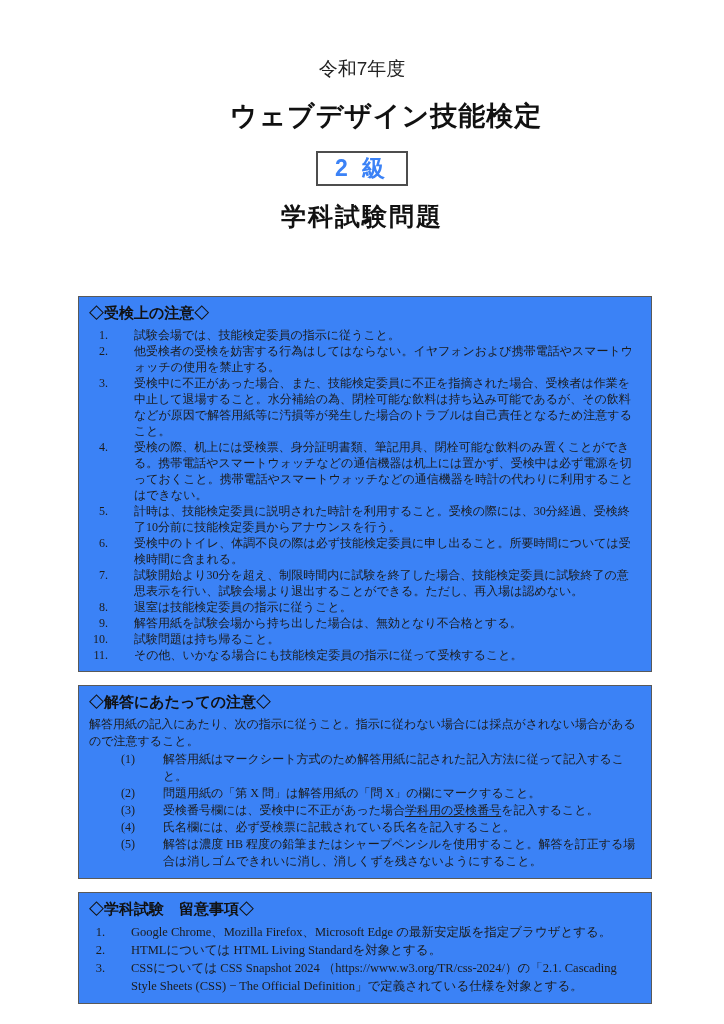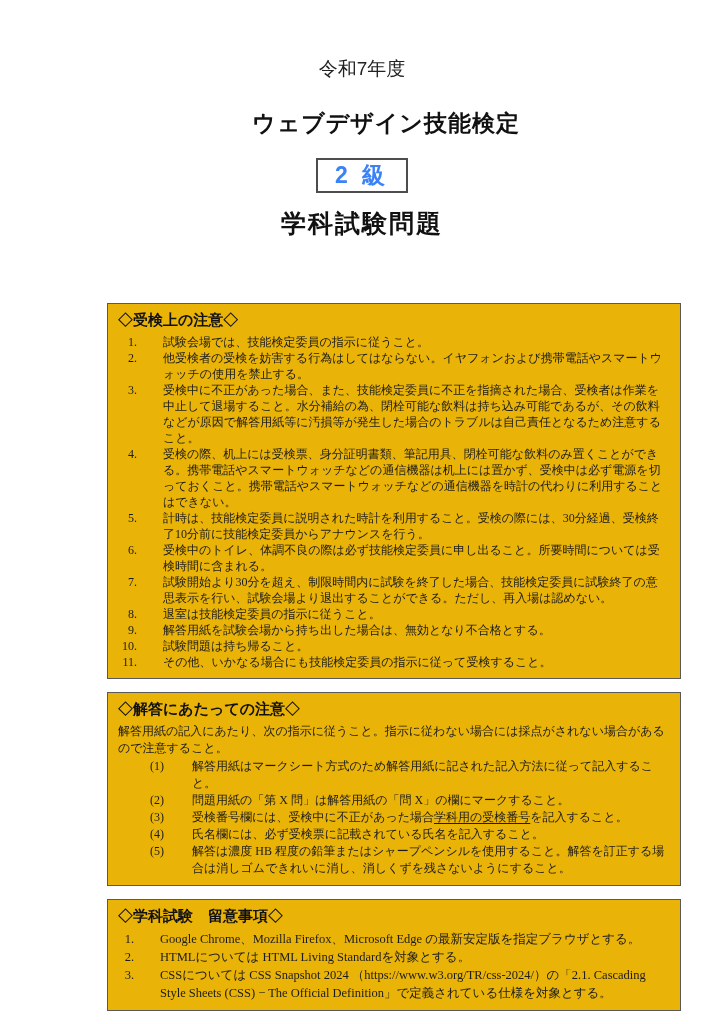--- a/index.html
+++ b/index.html
@@ -27,23 +27,23 @@
   }
   .t-year, .t-session {
     font-family: "Liberation Sans", sans-serif;
     font-size: 19px;
     line-height: 26px;
     color: #222;
   }
   .t-name {
     font-family: "Liberation Sans", sans-serif;
     font-weight: bold;
-    font-size: 23px;
+    font-size: 27px;
     line-height: 36px;
-    margin-top: 23px;
+    margin-top: 16px;
     color: #111;
     letter-spacing: 1px;
     padding-left: 48px;
   }
   .grade-badge {
     display: inline-block;
     margin-top: 17px;
     border: 2px solid #4d4d4d;
     font-family: "Liberation Sans", sans-serif;
     font-weight: bold;
@@ -58,25 +58,25 @@
     font-family: "Liberation Sans", sans-serif;
     font-weight: bold;
     font-size: 25px;
     line-height: 33px;
     letter-spacing: 2px;
     color: #111;
   }
   
   .box {
     box-sizing: border-box;
-    margin-left: 107px;
+    margin-left: 78px;
     width: 574px;
     border: 1.5px solid #595959;
     padding: 6px 14px 8px 10px;
-    background: #eab308;
+    background: #3b82f6;
   }
   .box-1 { margin-top: 63px; }
   .box-2 { margin-top: 13px; }
   .box-3 { margin-top: 13px; }
   .box-heading {
     font-family: "Liberation Sans", sans-serif;
     font-weight: bold;
     font-size: 15px;
     line-height: 20px;
     margin: 0 0 4px 0;

